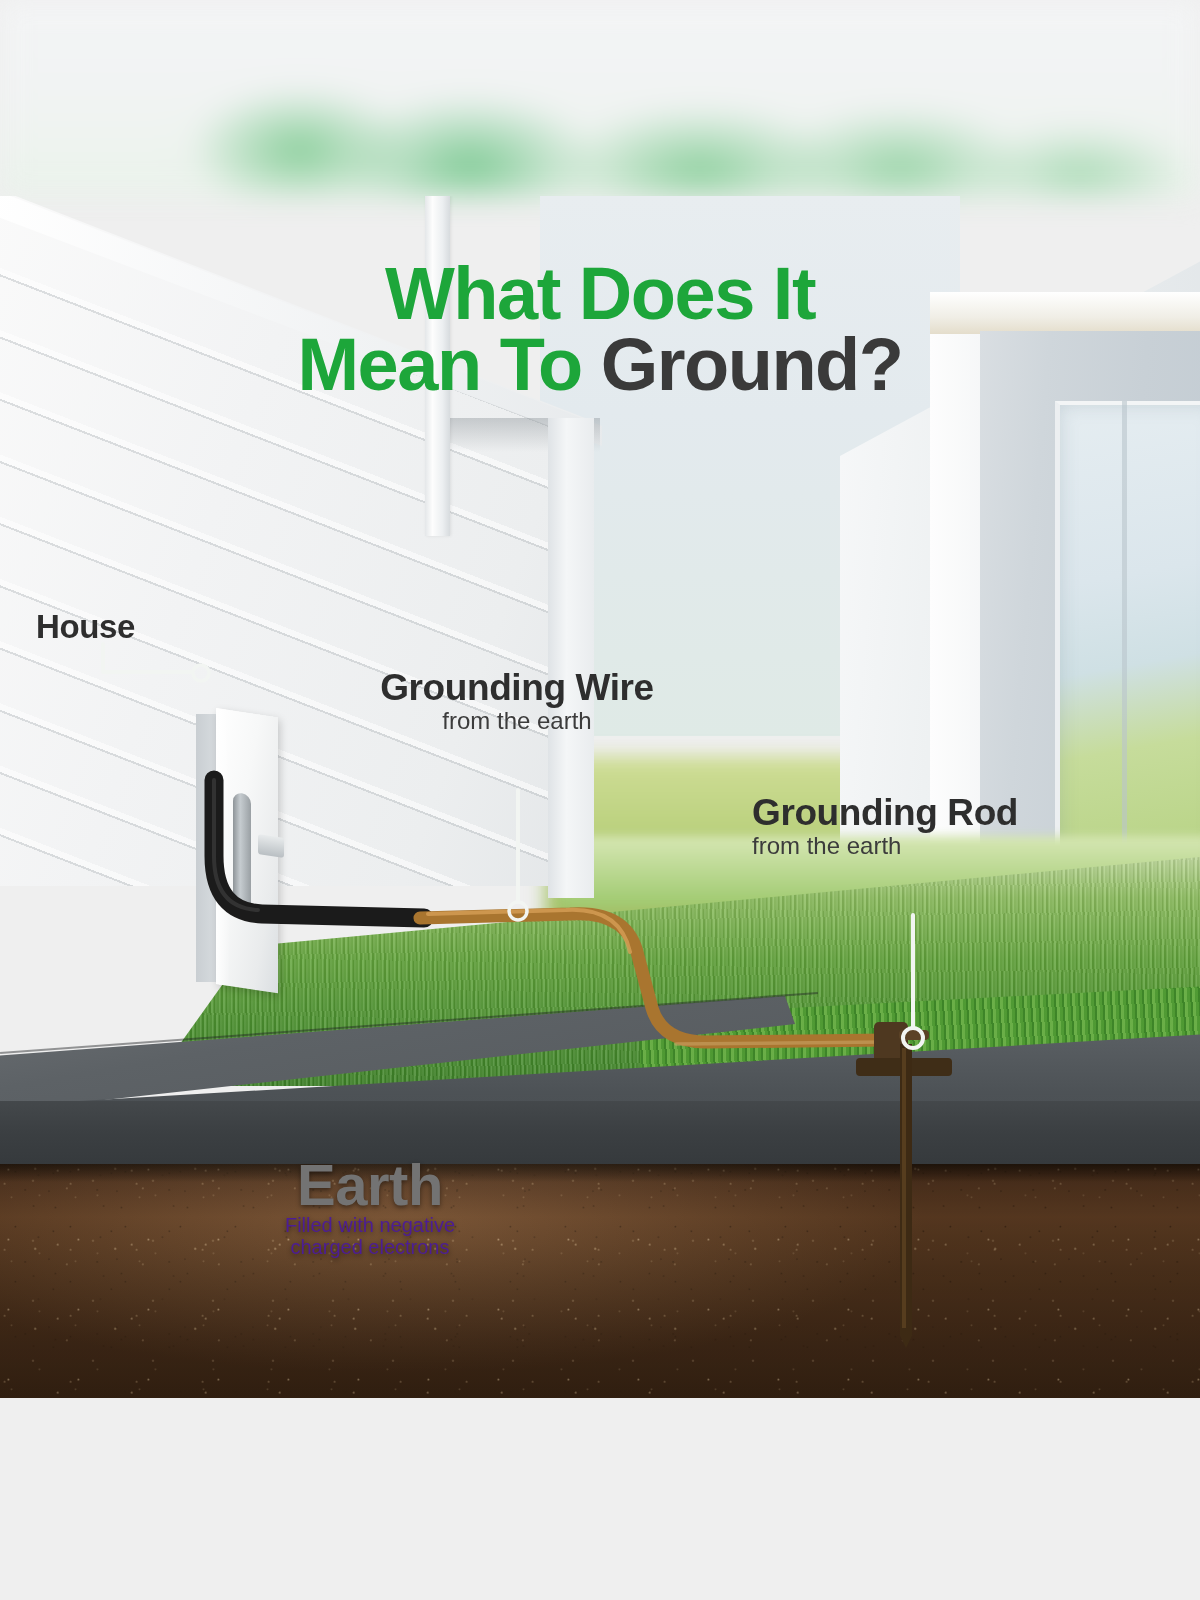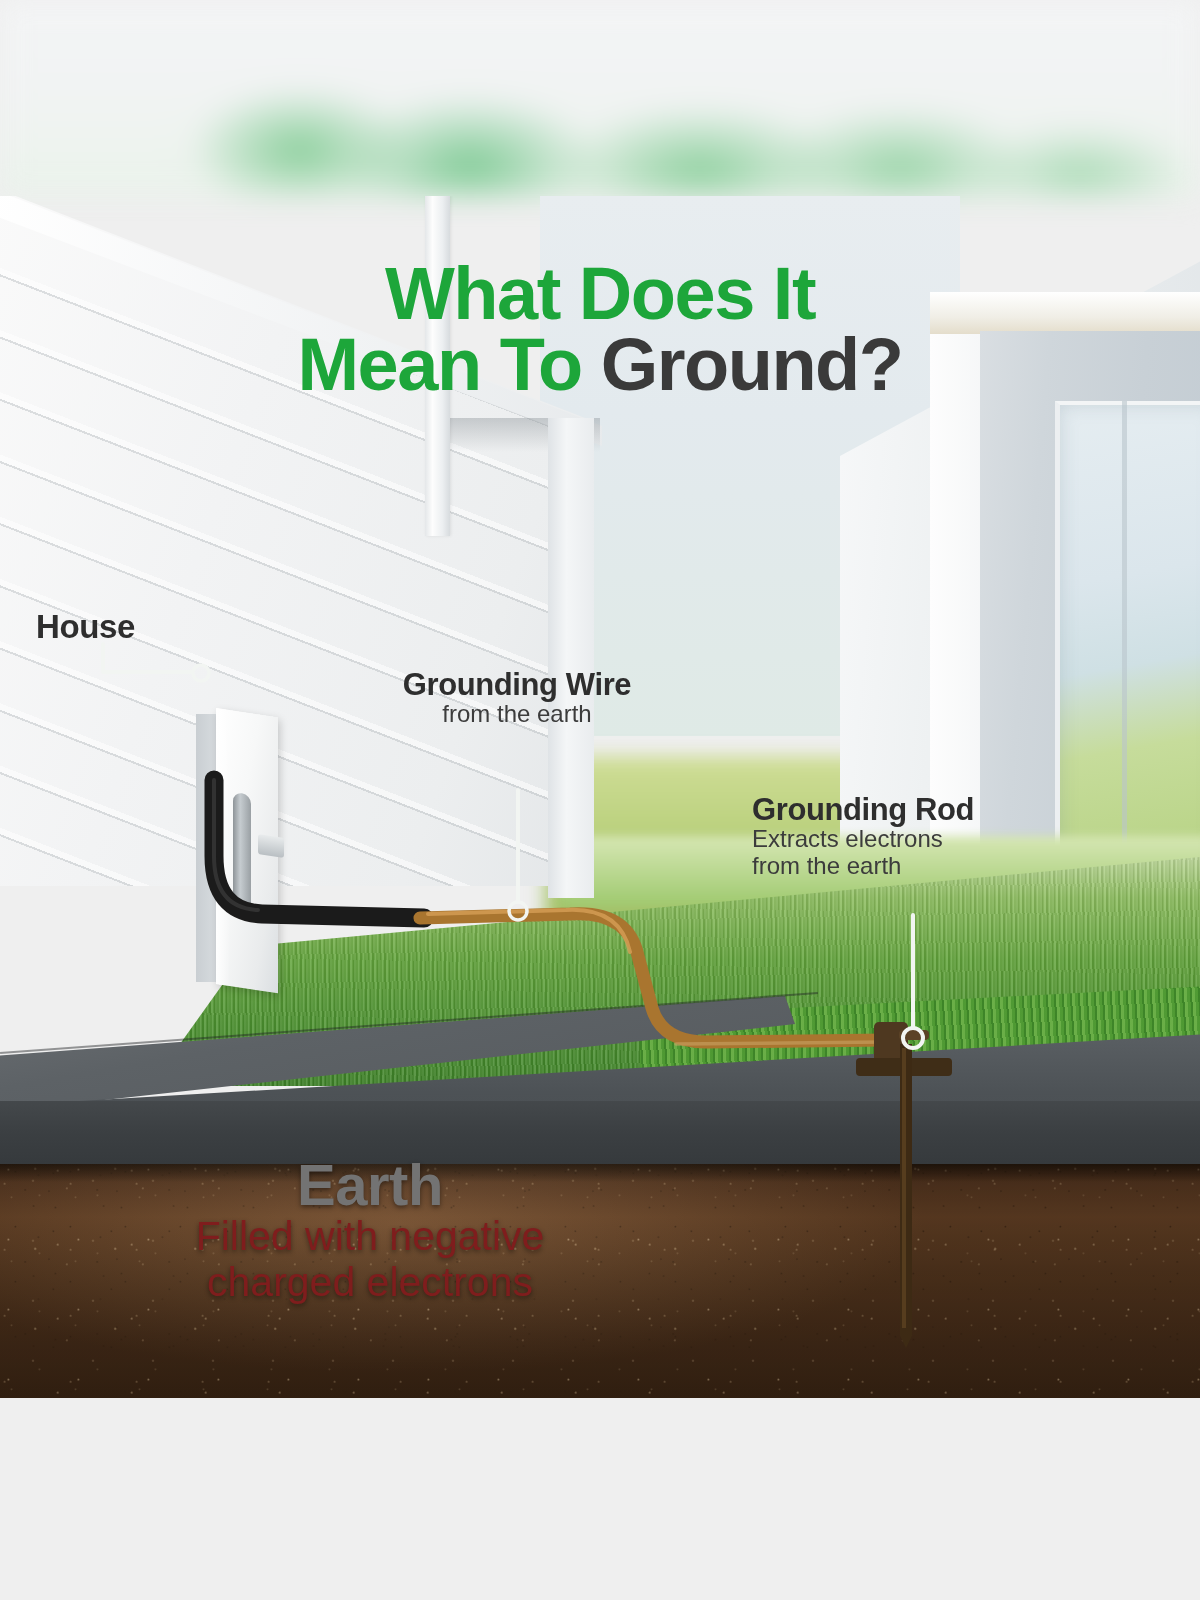--- a/index.html
+++ b/index.html
@@ -173,33 +173,33 @@
   
   .callouts{ position:absolute; left:0; top:0; width:1200px; height:1600px; }
 
   
   .title{ position:absolute; left:0; top:258px; width:1200px; text-align:center;
     font-size:74px; font-weight:bold; line-height:.96; letter-spacing:-1.5px; }
   .t-green{ color:#1da63a; }
   .t-dark{ color:#3a3a3a; }
 
   .lbl{ position:absolute; }
-  .lbl .h{ font-size:31px; font-weight:bold; color:#2e2e2e; letter-spacing:-.4px;
+  .lbl .h{ font-size:37px; font-weight:bold; color:#2e2e2e; letter-spacing:-.4px;
            white-space:nowrap; line-height:1.08; }
   .lbl .s{ font-size:24px; color:#3c3c3c; line-height:1.12; white-space:nowrap; }
 
   #lbl-house{ left:36px; top:588px;margin-top:21px; }
   #lbl-house .h{ font-size:33px; }
   #lbl-wire{ left:352px; top:668px; text-align:center; width:330px; }
   #lbl-rod{ left:752px; top:793px; text-align:left; width:318px; }
 
   #lbl-earth{ left:170px; top:1156px; text-align:center; width:400px; }
   #lbl-earth .h{ font-size:58px; font-weight:bold; color:#737373; letter-spacing:-.5px;
                  line-height:1.0; text-shadow:0 2px 5px rgba(0,0,0,.45); }
-  #lbl-earth .s{ font-size:41px; color:#7f1d1d; line-height:1.12;
+  #lbl-earth .s{ font-size:20px; color:#4c1d95; line-height:1.12;
                  text-shadow:0 2px 5px rgba(0,0,0,.45); }
 </style>
 </head>
 <body>
 
 <div id="stage">
 
   <div class="band-top"></div>
 
   <div class="photo">
@@ -286,21 +286,20 @@
     <div class="h">House</div>
   </div>
 
   <div class="lbl" id="lbl-wire">
     <div class="h">Grounding Wire</div>
     <div class="s">from the earth</div>
   </div>
 
   <div class="lbl" id="lbl-rod">
     <div class="h">Grounding Rod</div>
-    <div class="s">Extracts electrons</div>
     <div class="s">from the earth</div>
   </div>
 
   <div class="lbl" id="lbl-earth">
     <div class="h">Earth</div>
     <div class="s">Filled with negative</div>
     <div class="s">charged electrons</div>
   </div>
 
 </div>

